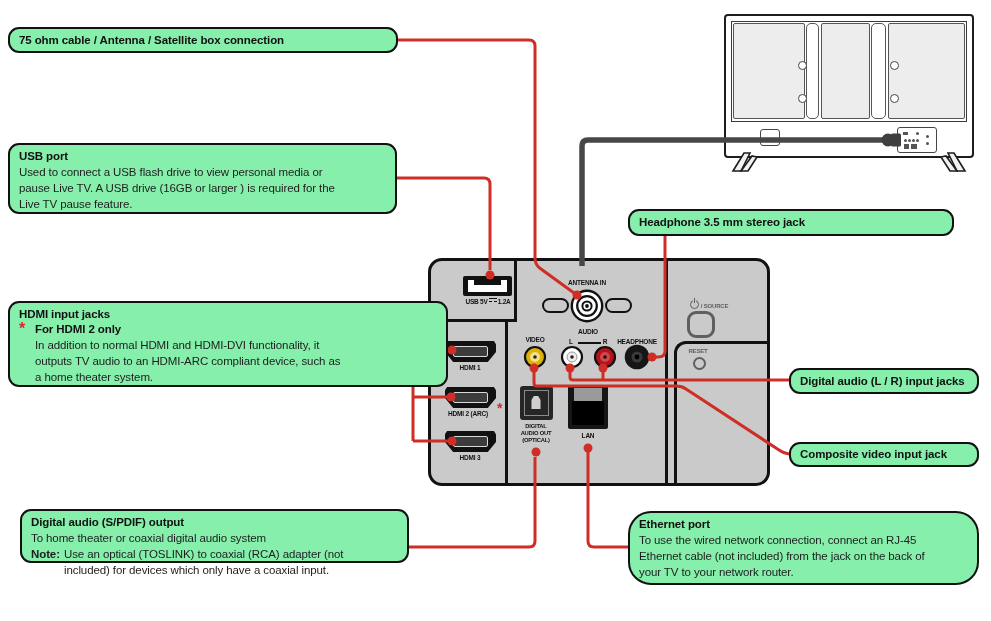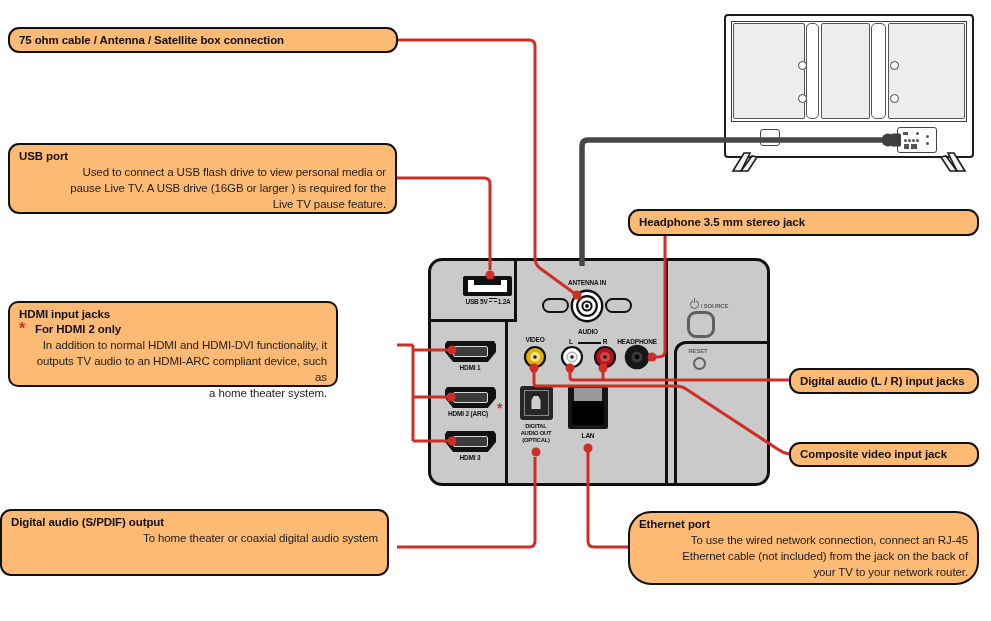--- a/index.html
+++ b/index.html
@@ -6,24 +6,24 @@
     --red:#cf2e26;
     --ink:#141414;
     --panel:#c9cac9;
     --graycable:#474747;
     --dimgray:#5f5f5f;
   }
   html,body{margin:0;padding:0;background:#fff;}
   .stage{position:relative;width:991px;height:621px;background:#fff;overflow:hidden;
          font-family:"Liberation Sans", sans-serif;color:var(--ink);}
   
-  .co-box{position:absolute;background:#fdba74;border:2.5px solid #111;border-radius:11px;
+  .co-box{position:absolute;background:#86efac;border:2.5px solid #111;border-radius:11px;
           box-sizing:border-box;padding:4px 9px;z-index:4;}
   .co-title{font-weight:bold;font-size:11.5px;line-height:15px;color:#111;letter-spacing:-0.1px;}
-  .co-body{font-size:11.5px;line-height:16px;color:#1d1d1d;white-space:pre-line;letter-spacing:-0.1px;text-align:right;}
+  .co-body{font-size:11.5px;line-height:16px;color:#1d1d1d;white-space:pre-line;letter-spacing:-0.1px;}
   .co-row{display:flex;align-items:flex-start;}
   .ast{color:var(--red);font-weight:bold;font-size:16px;line-height:14px;flex:0 0 16px;width:16px;}
   .indent{padding-left:16px;}
   .note-label{font-weight:bold;flex:0 0 33px;}
   .vcenter{display:flex;align-items:center;}
   
   .panel{position:absolute;left:428px;top:258px;width:342px;height:228px;background:var(--panel);
          border:3px solid #111;border-radius:14px;box-sizing:border-box;z-index:1;}
   .divider{position:absolute;background:#111;z-index:2;}
   .reset-box{position:absolute;left:674px;top:341px;width:96px;height:143px;border-top:3px solid #111;
@@ -230,37 +230,42 @@
     <div class="co-title">75 ohm cable / Antenna / Satellite box connection</div>
   </div>
 
   <div class="co-box" style="left:8px;top:143px;width:389px;height:71px;">
     <div class="co-title">USB port</div>
     <div class="co-body">Used to connect a USB flash drive to view personal media or
 pause Live TV.  A USB drive (16GB or larger ) is required for the
 Live TV pause feature.</div>
   </div>
 
-  <div class="co-box" style="left:8px;top:301px;width:330px;height:86px;border-radius:10px;">
+  <div class="co-box" style="left:8px;top:301px;width:440px;height:86px;">
     <div class="co-title">HDMI input jacks</div>
     <div class="co-row">
       <span class="ast">*</span>
       <span class="co-title">For HDMI 2 only</span>
     </div>
     <div class="co-body indent">In addition to normal HDMI and HDMI-DVI functionality, it
 outputs TV audio to an HDMI-ARC compliant device, such as
 a home theater system.</div>
   </div>
 
-  <div class="co-box" style="left:0;top:509px;width:389px;height:67px;">
+  <div class="co-box" style="left:20px;top:509px;width:389px;height:54px;">
     <div class="co-title">Digital audio (S/PDIF) output</div>
     <div class="co-body">To home theater or coaxial digital audio system</div>
-  </div>
-
-  <div class="co-box vcenter" style="left:628px;top:209px;width:351px;height:27px;">
+    <div class="co-row co-body">
+      <span class="note-label">Note:</span>
+      <span class="co-body">Use an optical (TOSLINK) to coaxial (RCA) adapter (not
+included) for devices which only have a coaxial input.</span>
+    </div>
+  </div>
+
+  <div class="co-box vcenter" style="left:628px;top:209px;width:326px;height:27px;">
     <div class="co-title">Headphone 3.5 mm stereo jack</div>
   </div>
 
   <div class="co-box vcenter" style="left:789px;top:368px;width:190px;height:26px;">
     <div class="co-title">Digital audio (L / R) input jacks</div>
   </div>
 
   <div class="co-box vcenter" style="left:789px;top:442px;width:190px;height:25px;text-align:center;">
     <div class="co-title">Composite video input jack</div>
   </div>

